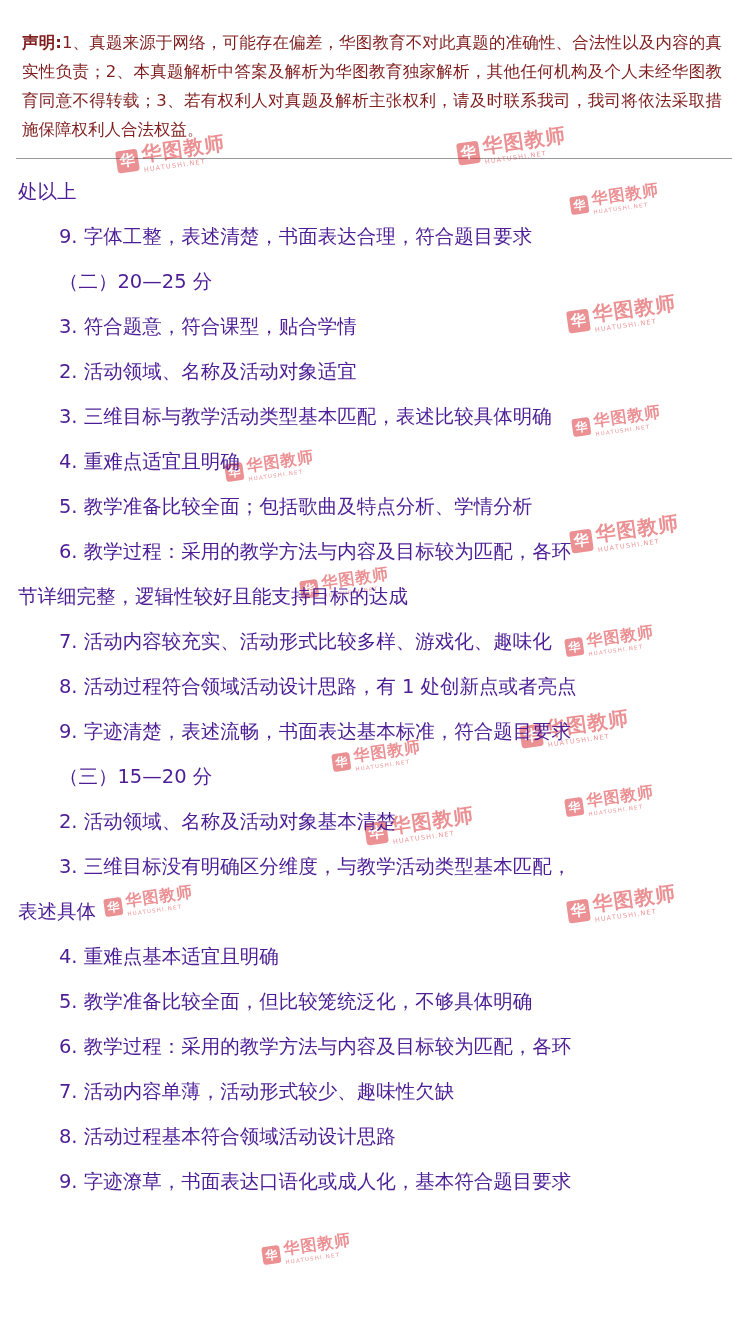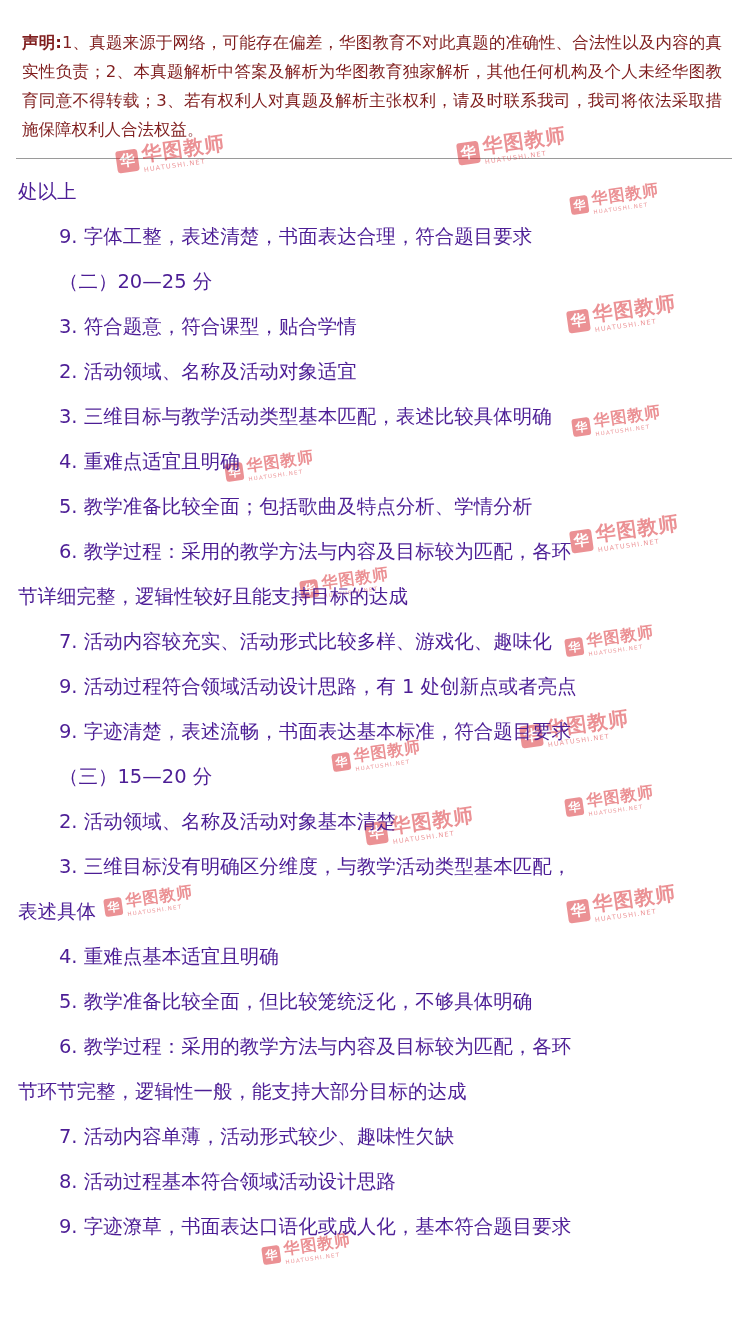--- a/index.html
+++ b/index.html
@@ -120,30 +120,29 @@
       <p class="p-indent">9. 字体工整，表述清楚，书面表达合理，符合题目要求</p>
       <p class="p-indent">（二）20—25 分</p>
       <p class="p-indent">3. 符合题意，符合课型，贴合学情</p>
       <p class="p-indent">2. 活动领域、名称及活动对象适宜</p>
       <p class="p-indent">3. 三维目标与教学活动类型基本匹配，表述比较具体明确</p>
       <p class="p-indent">4. 重难点适宜且明确</p>
       <p class="p-indent">5. 教学准备比较全面；包括歌曲及特点分析、学情分析</p>
       <p class="p-indent">6. 教学过程：采用的教学方法与内容及目标较为匹配，各环</p>
       <p class="p-flush">节详细完整，逻辑性较好且能支持目标的达成</p>
       <p class="p-indent">7. 活动内容较充实、活动形式比较多样、游戏化、趣味化</p>
-      <p class="p-indent">9. 活动过程符合领域活动设计思路，有 1 处创新点或者亮点</p>
+      <p class="p-indent">8. 活动过程符合领域活动设计思路，有 1 处创新点或者亮点</p>
       <p class="p-indent">9. 字迹清楚，表述流畅，书面表达基本标准，符合题目要求</p>
       <p class="p-indent">（三）15—20 分</p>
       <p class="p-indent">2. 活动领域、名称及活动对象基本清楚</p>
       <p class="p-indent">3. 三维目标没有明确区分维度，与教学活动类型基本匹配，</p>
       <p class="p-flush">表述具体</p>
       <p class="p-indent">4. 重难点基本适宜且明确</p>
       <p class="p-indent">5. 教学准备比较全面，但比较笼统泛化，不够具体明确</p>
       <p class="p-indent">6. 教学过程：采用的教学方法与内容及目标较为匹配，各环</p>
-      <p class="p-flush">节环节完整，逻辑性一般，能支持大部分目标的达成</p>
       <p class="p-indent">7. 活动内容单薄，活动形式较少、趣味性欠缺</p>
       <p class="p-indent">8. 活动过程基本符合领域活动设计思路</p>
       <p class="p-indent">9. 字迹潦草，书面表达口语化或成人化，基本符合题目要求</p>
     </div>
 
   <div id="watermark-layer">
       <div class="wm" style="left: 116px; top: 140px;">
         <div class="wm-badge">华</div>
         <div class="wm-txt">
           <div class="wm-main">华图教师</div>

